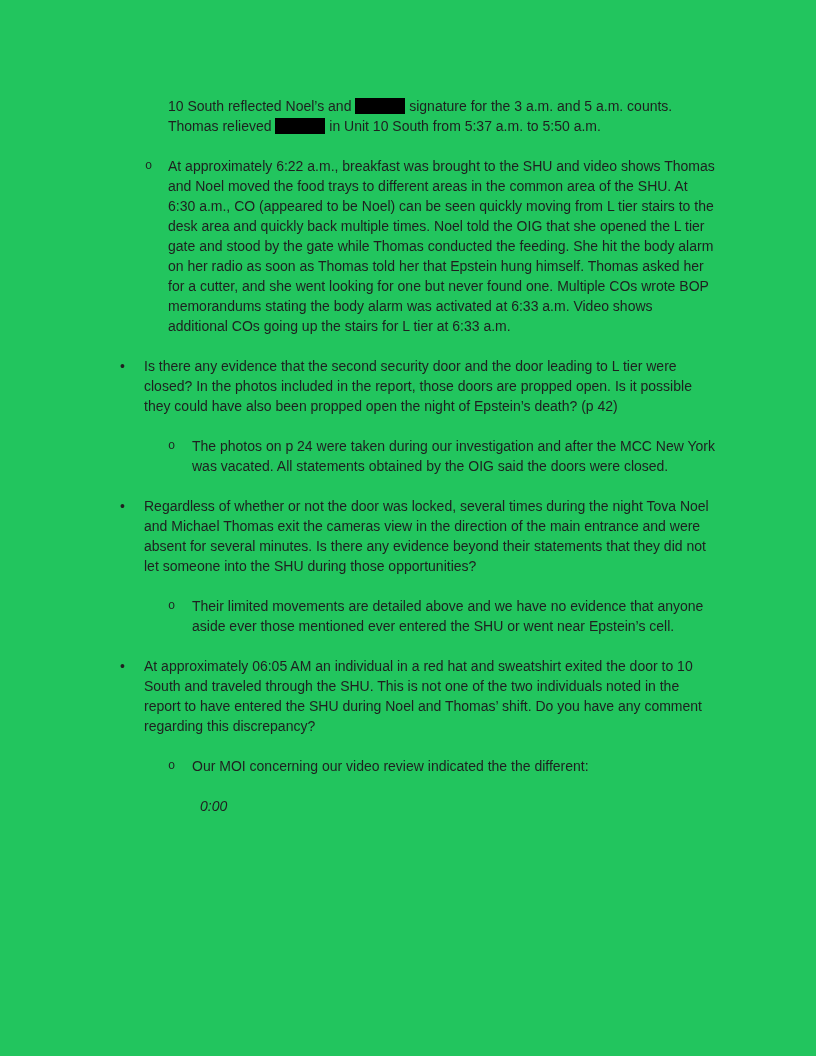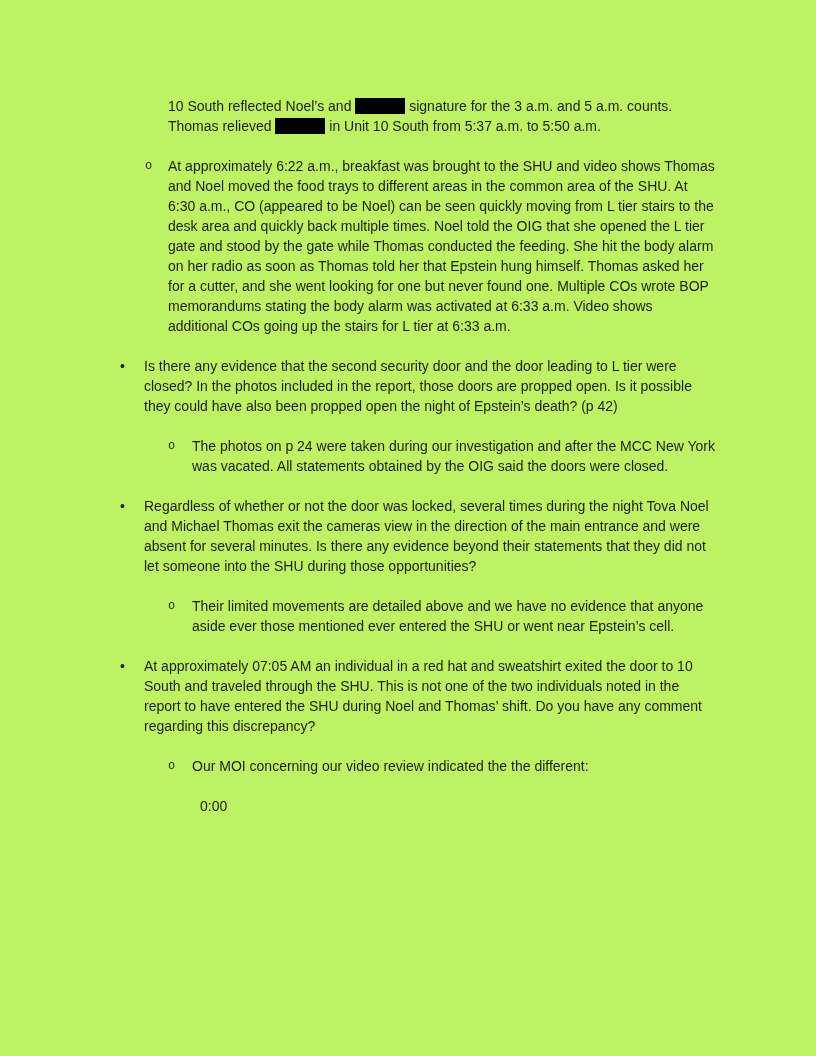--- a/index.html
+++ b/index.html
@@ -4,21 +4,21 @@
 <style>
   html, body {
     margin: 0;
     padding: 0;
     background: #ffffff;
   }
   .page {
     position: relative;
     width: 816px;
     height: 1056px;
-    background: #bef264;
+    background: #22c55e;
     box-sizing: border-box;
     padding-top: 96px;
     font-family: "Liberation Sans", sans-serif;
     font-size: 14px;
     line-height: 20px;
     color: #1f1f1f;
     overflow: hidden;
   }
   .block {
     position: relative;
@@ -35,21 +35,21 @@
   .b-sub1 > .marker { position: absolute; left: -23px; top: 0; }
   
   .b-sub2 { margin-left: 192px; width: 523px; }
   .b-sub2 > .marker { position: absolute; left: -24px; top: 0; }
   .marker { line-height: 20px; }
   .marker.mono {
     font-family: "Liberation Mono", monospace;
     font-size: 12px;
   }
   
-  .b-timeline { margin-left: 200px; display: flex; margin-bottom: 0; }
+  .b-timeline { margin-left: 200px; display: flex; margin-bottom: 0; font-style: italic; }
   .tl-time { width: 222px; flex: none; }
   .tl-desc { width: 293px; flex: none; white-space: pre-wrap; }
   
   .redaction {
     display: inline-block;
     background: #000000;
     height: 16px;
     vertical-align: -3px;
   }
   .red-w50 { width: 50px; }
@@ -84,21 +84,21 @@
     <div class="text">Regardless of whether or not the door was locked, several times during the night Tova Noel and Michael Thomas exit the cameras view in the direction of the main entrance and were absent for several minutes. Is there any evidence beyond their statements that they did not let someone into the SHU during those opportunities?</div>
   </div>
 
   <div class="block b-sub2">
     <span class="marker mono">o</span>
     <div class="text">Their limited movements are detailed above and we have no evidence that anyone aside ever those mentioned ever entered the SHU or went near Epstein’s cell.</div>
   </div>
 
   <div class="block b-main">
     <span class="marker">•</span>
-    <div class="text">At approximately 07:05 AM an individual in a red hat and sweatshirt exited the door to 10 South and traveled through the SHU. This is not one of the two individuals noted in the report to have entered the SHU during Noel and Thomas’ shift. Do you have any comment regarding this discrepancy?</div>
+    <div class="text">At approximately 06:05 AM an individual in a red hat and sweatshirt exited the door to 10 South and traveled through the SHU. This is not one of the two individuals noted in the report to have entered the SHU during Noel and Thomas’ shift. Do you have any comment regarding this discrepancy?</div>
   </div>
 
   <div class="block b-sub2">
     <span class="marker mono">o</span>
     <div class="text">Our MOI concerning our video review indicated the the different:</div>
   </div>
 
   <div class="block b-timeline">
     <div class="tl-time">0:00</div>
   </div>

